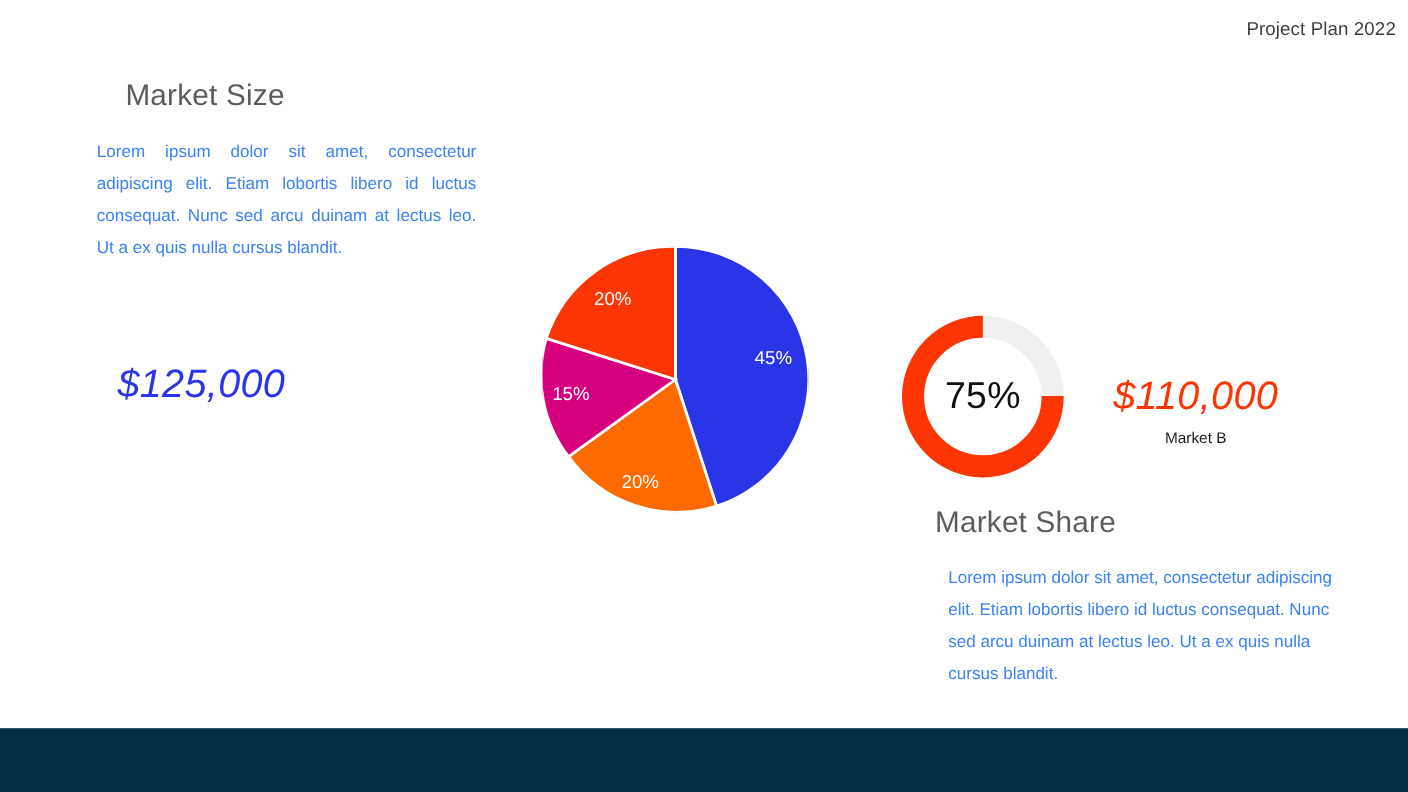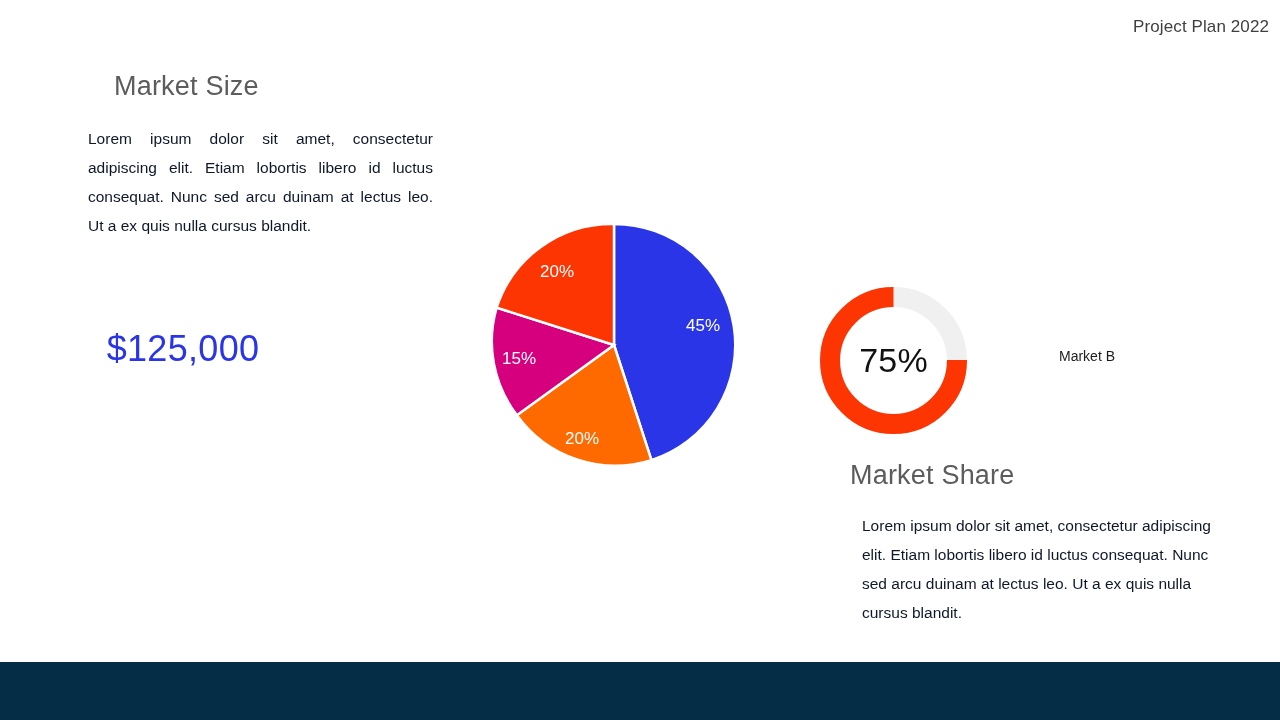--- a/index.html
+++ b/index.html
@@ -50,21 +50,21 @@
     margin: 0;
     line-height: 1.2;
   }
   .block-left .heading {
     padding-left: 6px;
     margin-left: 20px;
   }
   .body-text {
     font-size: 15.5px;
     line-height: 29px;
-    color: #0f172a;
+    color: #3b82f6;
     margin: 0;
   }
   .block-left .body-text {
     margin-top: 22px;
     text-align: justify;
     width: 345px;
   }
 
   
   .block-right {
@@ -83,20 +83,21 @@
   .kpi {
     position: absolute;
     text-align: center;
   }
   .kpi-value {
     font-size: 36px;
     line-height: 42px;
     font-weight: 400;
     letter-spacing: 0.3px;
     white-space: nowrap;
+    font-style: italic;
   }
   .kpi-caption {
     font-size: 14px;
     line-height: 20px;
     color: #1c1c1c;
     margin-top: 7px;
   }
   .kpi-left {
     left: 83px;
     top: 328px;
@@ -194,20 +195,21 @@
   <div class="donut donut-right">
     <svg viewBox="0 0 200 200" aria-hidden="true">
       <circle cx="100" cy="100" r="76" fill="none" stroke="#f0f0f0" stroke-width="24"></circle>
 
       <circle cx="100" cy="100" r="76" fill="none" stroke="#fc3503" stroke-width="24" stroke-dasharray="358.2 477.6" stroke-dashoffset="0" transform="rotate(-90 100 100) scale(1,-1) translate(0,-200)"></circle>
     </svg>
     <div class="donut-center-label">75%</div>
   </div>
 
   <div class="kpi kpi-right">
+    <div class="kpi-value" style="color:#fc3503">$110,000</div>
     <div class="kpi-caption">Market B</div>
   </div>
 
   <div class="block-right">
     <h2 class="heading">Market Share</h2>
     <p class="body-text">Lorem ipsum dolor sit amet, consectetur adipiscing elit. Etiam lobortis libero id luctus consequat. Nunc sed arcu duinam at lectus leo. Ut a ex quis nulla cursus blandit.</p>
   </div>
 
   <div class="footer-band"></div>
 

